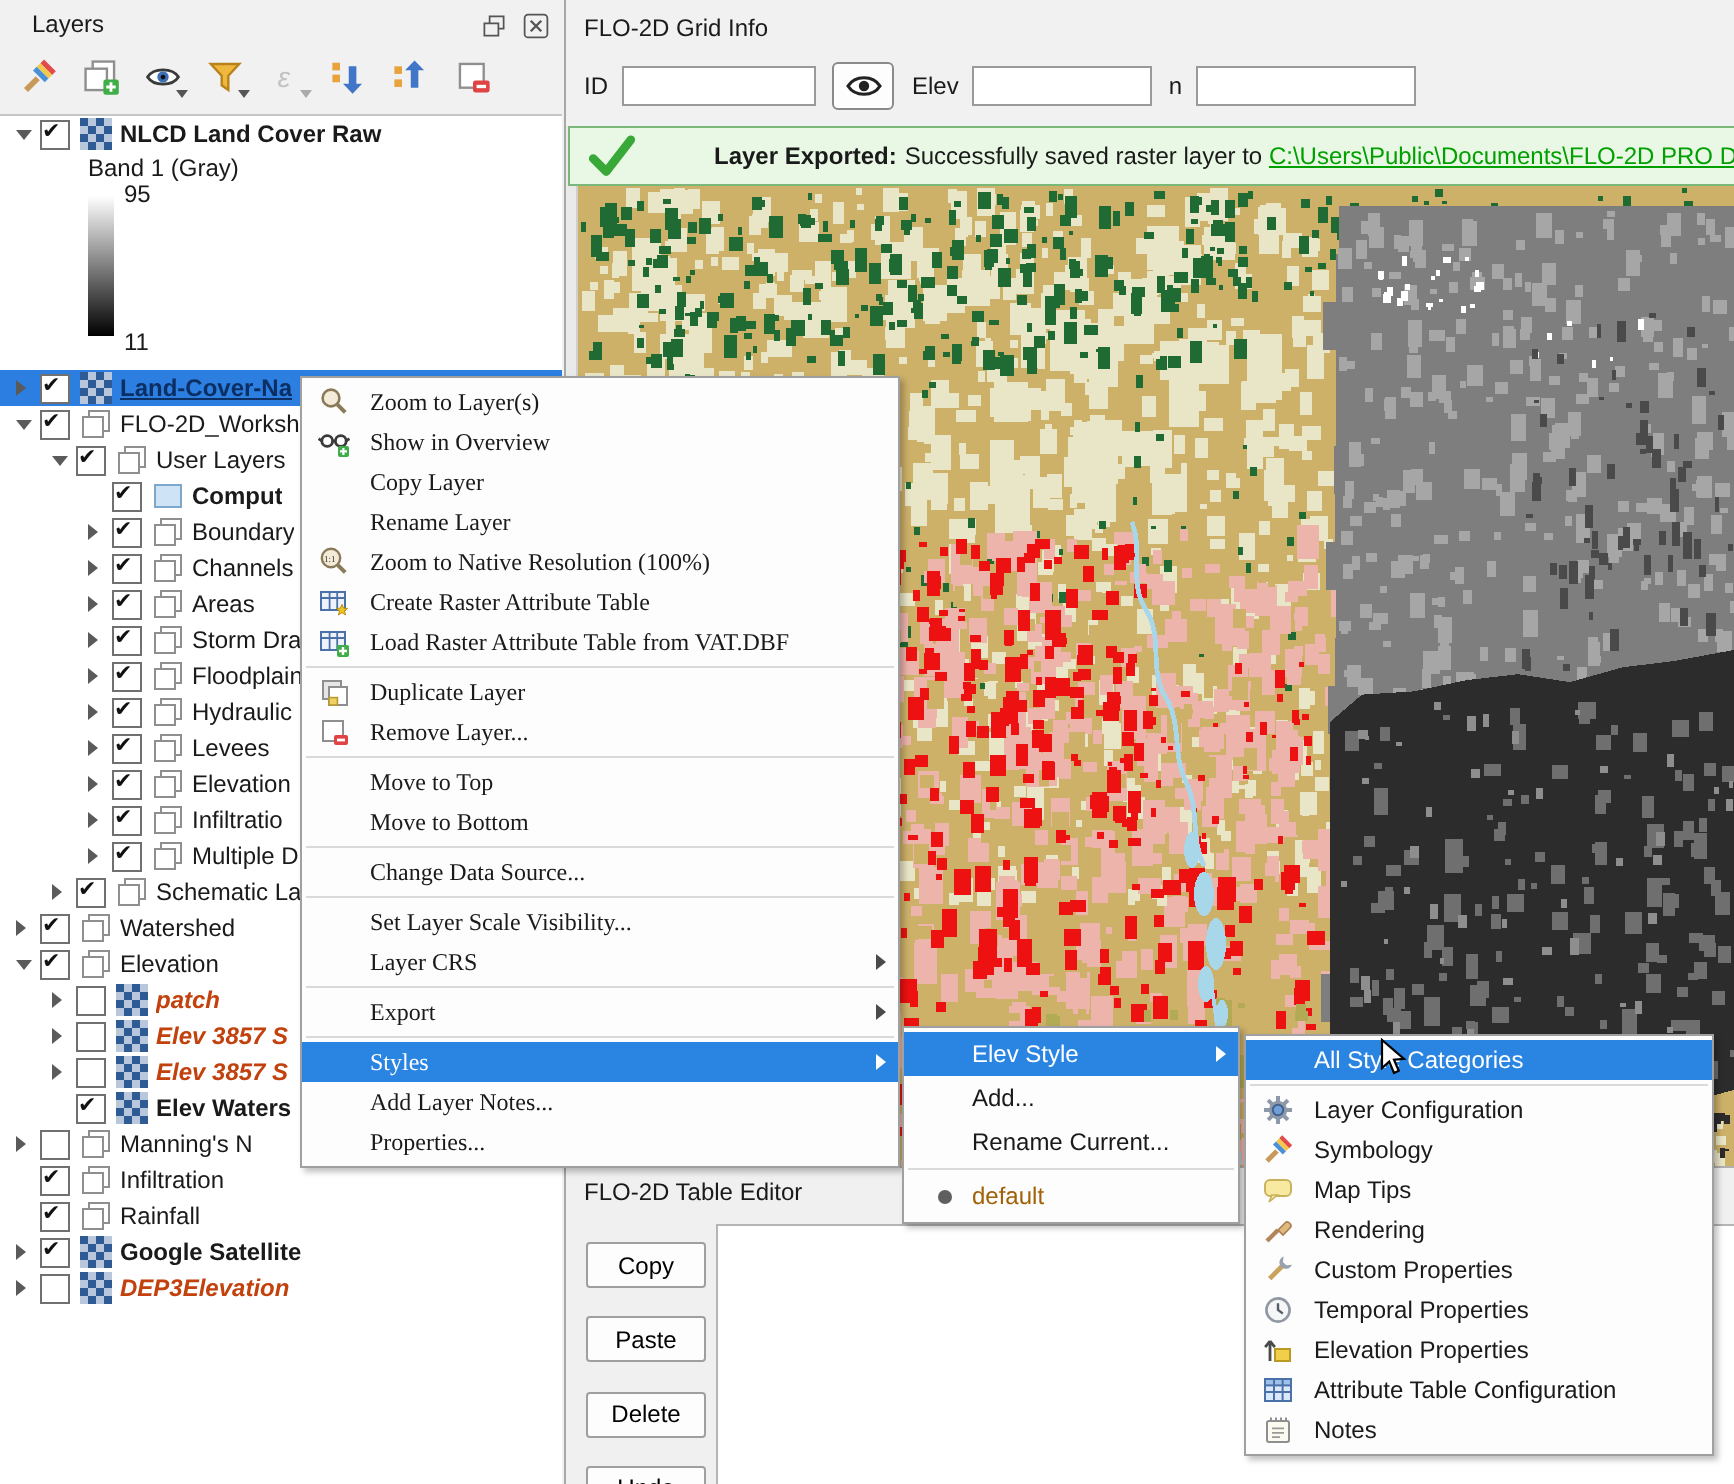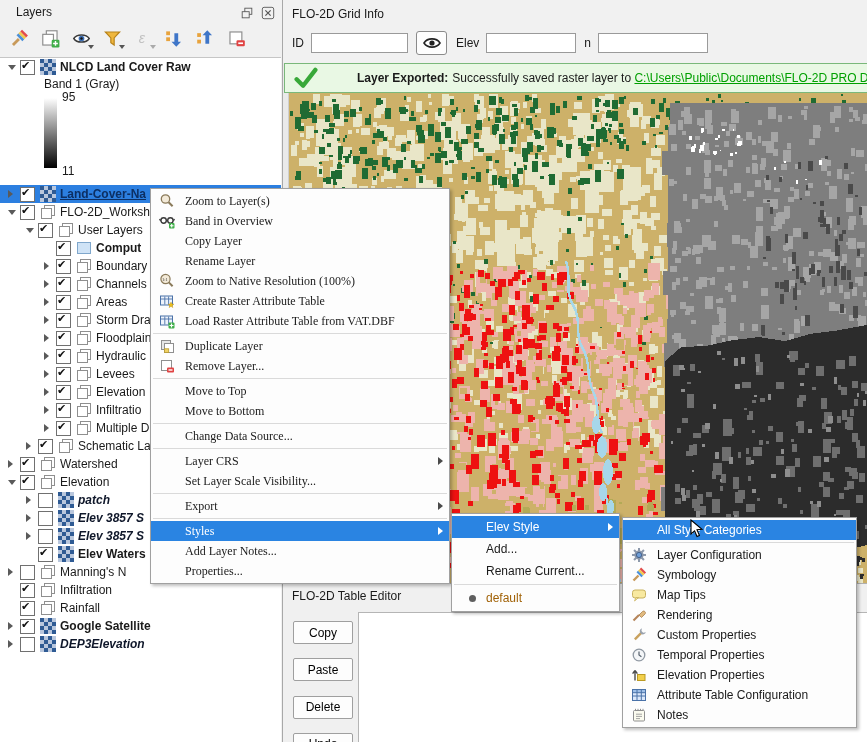--- a/index.html
+++ b/index.html
@@ -23,21 +23,21 @@
   .tree-row.expand-closed .arrow,.tree-row.expand-open .arrow{visibility:visible;}
   .tri-c{width:0;height:0;border-left:5px solid #5a5a5a;border-top:4px solid transparent;border-bottom:4px solid transparent;}
   .tree-row.expand-open .tri-c{border-left:4px solid transparent;border-right:4px solid transparent;border-top:5px solid #5a5a5a;border-bottom:none;}
   .checkbox{width:13px;height:13px;border:1px solid #707070;background:#fff;margin-right:5px;position:relative;flex:none;}
   .tree-row.checked .checkbox::after{content:"✔";position:absolute;left:0px;top:-2px;font-size:11px;font-weight:bold;color:#111;}
   .licon{width:16px;height:16px;margin-right:4px;flex:none;}
   .licon svg{width:16px;height:16px;}
   .tlabel{overflow:hidden;}
   .tree-row.bold .tlabel{font-weight:bold;}
   .tree-row.italic .tlabel{font-style:italic;}
-  .tree-row.dim .tlabel{color:#0f172a;}
+  .tree-row.dim .tlabel{color:#c2410c;}
   .tree-row.selected{background:#2c7fe0;}
   .tree-row.selected .tlabel{color:#0c2f63;text-decoration:underline;}
   
   .legend{height:109px;position:relative;padding-left:44px;}
   .legend-band{height:16px;line-height:16px;}
   .ramp{position:absolute;left:44px;top:22px;width:13px;height:70px;background:linear-gradient(#ffffff,#000000);}
   .ramp-max{position:absolute;left:62px;top:14px;}
   .ramp-min{position:absolute;left:62px;top:88px;}
 
   
@@ -3592,21 +3592,21 @@
           <svg viewBox="0 0 16 16">
             <g stroke="#3a3a3a" fill="none" stroke-width="1.4">
               <circle cx="4.6" cy="7.5" r="2.7"></circle>
               <circle cx="11.4" cy="7.5" r="2.7"></circle>
               <path d="M7.3 7.5 h1.4 M1.9 7.5 l-1.6-1.2 M14.1 7.5 l1.6-1.2"></path>
             </g>
             <rect x="10" y="10" width="5.5" height="5.5" rx="1" fill="#3fae49"></rect>
             <path d="M12.7 11v3.5M11 12.7h3.5" stroke="#fff" stroke-width="1.1"></path>
           </svg>
         </span>
-        <span class="mi-label">Band in Overview</span>
+        <span class="mi-label">Show in Overview</span>
 
       </div>
       <div class="menu-item">
         <span class="mi-icon empty"></span>
         <span class="mi-label">Copy Layer</span>
 
       </div>
       <div class="menu-item">
         <span class="mi-icon empty"></span>
         <span class="mi-label">Rename Layer</span>
@@ -3680,29 +3680,29 @@
         <span class="mi-label">Move to Bottom</span>
 
       </div>
       <div class="menu-sep"></div>
       <div class="menu-item">
         <span class="mi-icon empty"></span>
         <span class="mi-label">Change Data Source...</span>
 
       </div>
       <div class="menu-sep"></div>
+      <div class="menu-item">
+        <span class="mi-icon empty"></span>
+        <span class="mi-label">Set Layer Scale Visibility...</span>
+
+      </div>
       <div class="menu-item submenu">
         <span class="mi-icon empty"></span>
         <span class="mi-label">Layer CRS</span>
         <span class="mi-arrow"></span>
-      </div>
-      <div class="menu-item">
-        <span class="mi-icon empty"></span>
-        <span class="mi-label">Set Layer Scale Visibility...</span>
-
       </div>
       <div class="menu-sep"></div>
       <div class="menu-item submenu">
         <span class="mi-icon empty"></span>
         <span class="mi-label">Export</span>
         <span class="mi-arrow"></span>
       </div>
       <div class="menu-sep"></div>
       <div class="menu-item highlighted submenu">
         <span class="mi-icon empty"></span>

